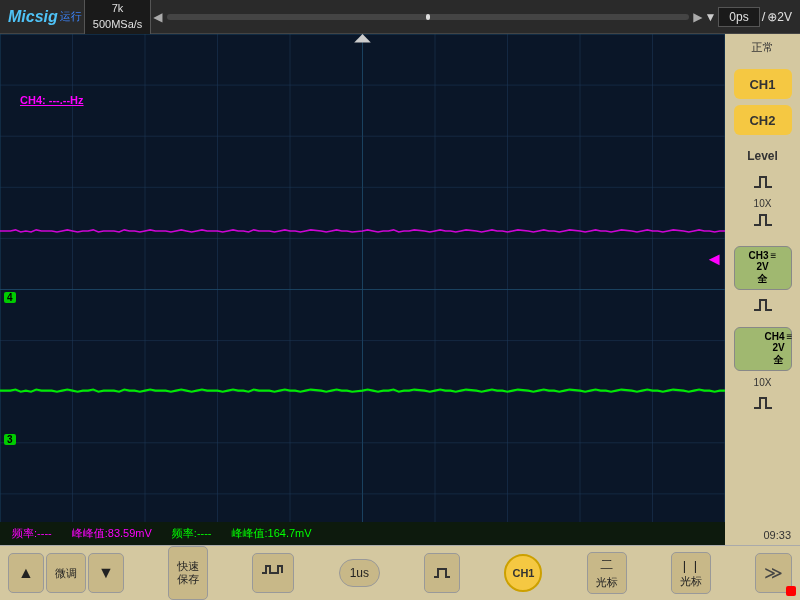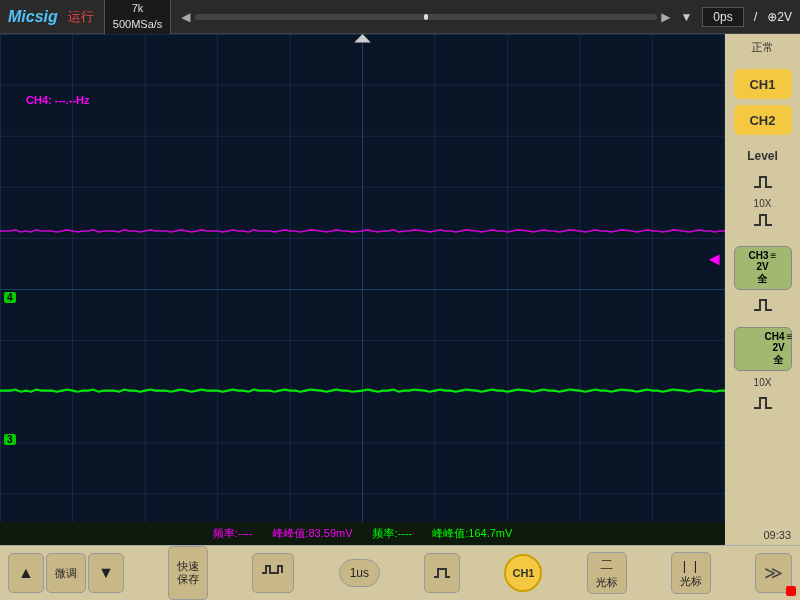--- a/index.html
+++ b/index.html
@@ -12,32 +12,32 @@
       position: relative;
     }
 
     
     #topbar {
       height: 34px;
       background: #2a2a2a;
       display: flex;
       align-items: center;
       padding: 0 8px;
-      gap: 10px;
+      gap: 2px;
       border-bottom: 1px solid #444;
     }
     #logo {
       color: #4fc3f7;
       font-size: 16px;
       font-weight: bold;
       font-style: italic;
     }
     #run-status {
-      color: #ef4444;
-      font-size: 13px;
+      color: #3b82f6;
+      font-size: 11px;
     }
     #sample-info {
       background: #1a1a1a;
       border: 1px solid #555;
       color: #e0e0e0;
       font-size: 11px;
       padding: 2px 8px;
       text-align: center;
       line-height: 1.4;
     }
@@ -77,45 +77,45 @@
     }
 
     
     .ch-label {
       position: absolute;
       font-size: 11px;
       font-weight: bold;
     }
     #ch4-label {
       top: 60px;
-      left: 26px;
+      left: 20px;
       color: #ff00ff;
+      text-decoration: underline;
     }
 
     
     #trigger-level-arrow {
       position: absolute;
       right: 0;
       top: 220px;
       color: #ff00ff;
       font-size: 18px;
     }
 
     
     #stats-bar {
       position: absolute;
       bottom: 0;
       left: 0;
       right: 0;
       background: #0d1a0d;
-      padding: 4px 20px;
+      padding: 4px 12px;
       display: flex;
       gap: 20px;
       font-size: 11px;
-      justify-content: center;
     }
     .stat-item {
       color: #e0e0e0;
     }
     .stat-item.magenta { color: #ff00ff; }
     .stat-item.green { color: #00ff00; }
 
     
     #right-panel {
       width: 75px;

